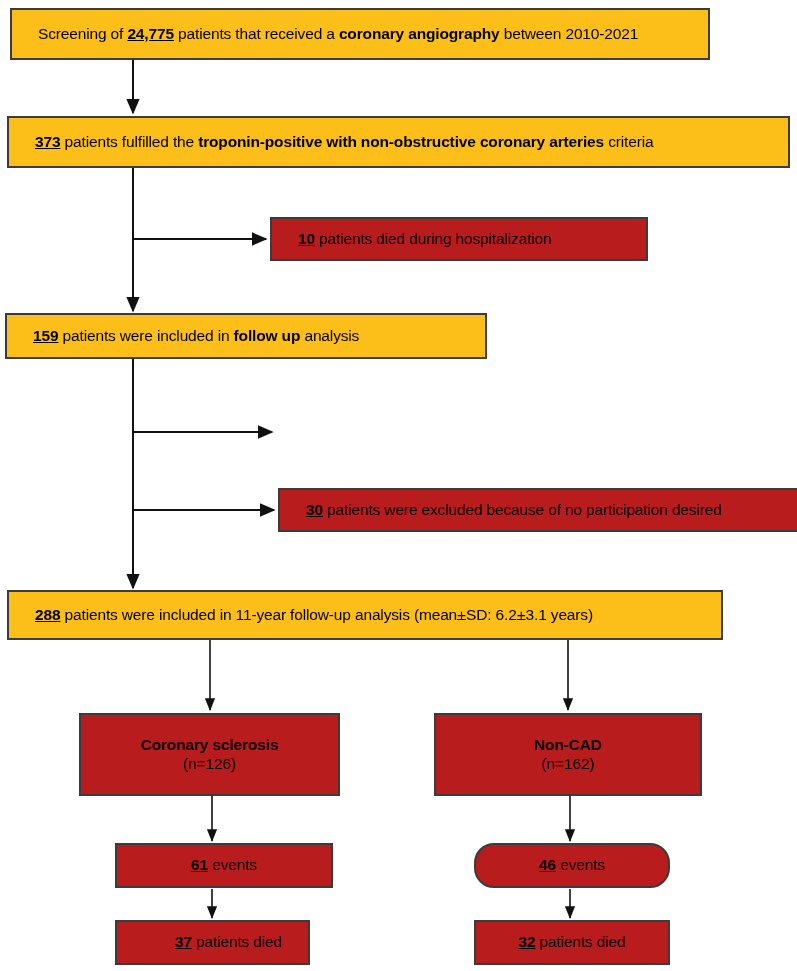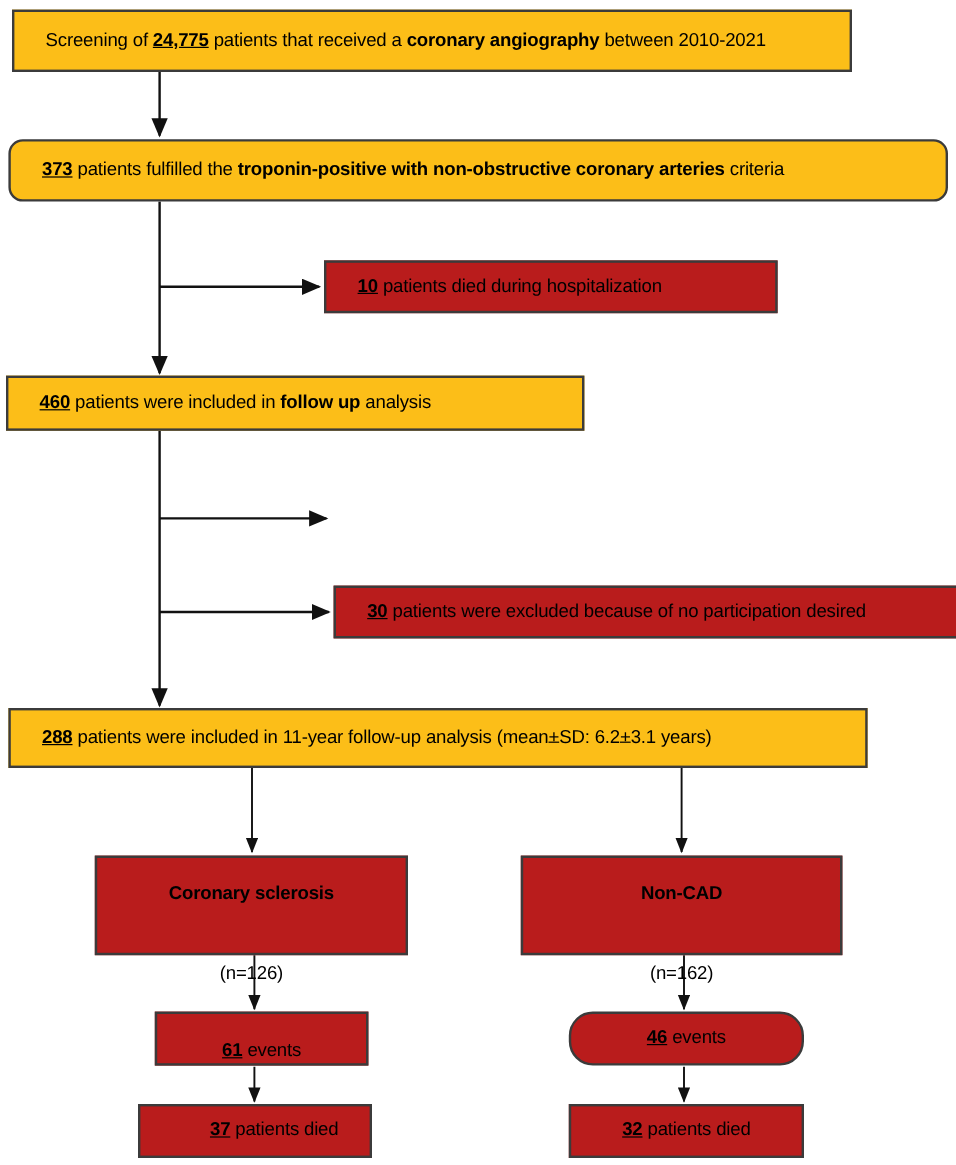--- a/index.html
+++ b/index.html
@@ -46,21 +46,21 @@
   }
   .node .txt {
     font-size: 15.5px;
     letter-spacing: -0.15px;
     white-space: nowrap;
   }
   .node.stacked {
     flex-direction: column;
     justify-content: center;
   }
-  .node.stacked .txt { white-space: nowrap; margin-top: 48px; }
+  .node.stacked .txt { white-space: nowrap; }
   b { font-weight: bold; }
   u.num {
     font-weight: bold;
     text-decoration: underline;
     text-underline-offset: 1px;
   }
   u.pm {
     text-decoration: underline;
     text-underline-offset: -1px;
   }
@@ -116,30 +116,30 @@
 
     <path class="edge-line thin" d="M212,889 L212,918" marker-end="url(#arrowhead-sm)"></path>
 
     <path class="edge-line thin" d="M570,889 L570,918" marker-end="url(#arrowhead-sm)"></path>
   </svg>
 
   <div class="node primary left-text" style="left:10px; top:8px; width:700px; height:52px;">
     <span class="txt"><span>Screening of </span><u class="num">24,775</u><span> patients that received a </span><b>coronary angiography</b><span> between 2010-2021</span></span>
   </div>
 
-  <div class="node primary left-text" style="left:7px; top:116px; width:783px; height:52px;border-radius:12px;">
+  <div class="node primary left-text" style="left:7px; top:116px; width:783px; height:52px;">
     <span class="txt"><u class="num">373</u><span> patients fulfilled the </span><b>troponin-positive with non-obstructive coronary arteries</b><span> criteria</span></span>
   </div>
 
   <div class="node secondary left-text" style="left:270px; top:217px; width:378px; height:44px;">
     <span class="txt"><u class="num">10</u><span> patients died during hospitalization</span></span>
   </div>
 
   <div class="node primary left-text" style="left:5px; top:313px; width:482px; height:46px;">
-    <span class="txt"><u class="num">460</u><span> patients were included in </span><b>follow up</b><span> analysis</span></span>
+    <span class="txt"><u class="num">159</u><span> patients were included in </span><b>follow up</b><span> analysis</span></span>
   </div>
 
 
   <div class="node secondary left-text" style="left:278px; top:488px; width:544px; height:44px;">
     <span class="txt"><u class="num">30</u><span> patients were excluded because of no participation desired</span></span>
   </div>
 
   <div class="node primary left-text" style="left:7px; top:590px; width:716px; height:50px;">
     <span class="txt"><u class="num">288</u><span> patients were included in 11-year follow-up analysis (mean</span><u class="pm">+</u><span>SD: 6.2</span><u class="pm">+</u><span>3.1 years)</span></span>
   </div>
@@ -147,21 +147,21 @@
   <div class="node secondary center-text stacked" style="left:79px; top:713px; width:261px; height:83px;">
     <span class="txt" style="font-weight:bold;">Coronary sclerosis</span>
     <span class="txt">(n=126)</span>
   </div>
 
   <div class="node secondary center-text stacked" style="left:434px; top:713px; width:268px; height:83px;">
     <span class="txt" style="font-weight:bold;">Non-CAD</span>
     <span class="txt">(n=162)</span>
   </div>
 
-  <div class="node secondary center-text" style="left:129px; top:843px; width:178px; height:45px;align-items:flex-end;">
+  <div class="node secondary center-text" style="left:115px; top:843px; width:218px; height:45px;">
     <span class="txt"><u class="num">61</u><span> events</span></span>
   </div>
 
   <div class="node secondary center-text" style="left:474px; top:843px; width:196px; height:45px;border-radius:20px;">
     <span class="txt"><u class="num">46</u><span> events</span></span>
   </div>
 
   <div class="node secondary center-text" style="left:115px; top:920px; width:195px; height:45px;padding-left:40px;">
     <span class="txt"><u class="num">37</u><span> patients died</span></span>
   </div>

